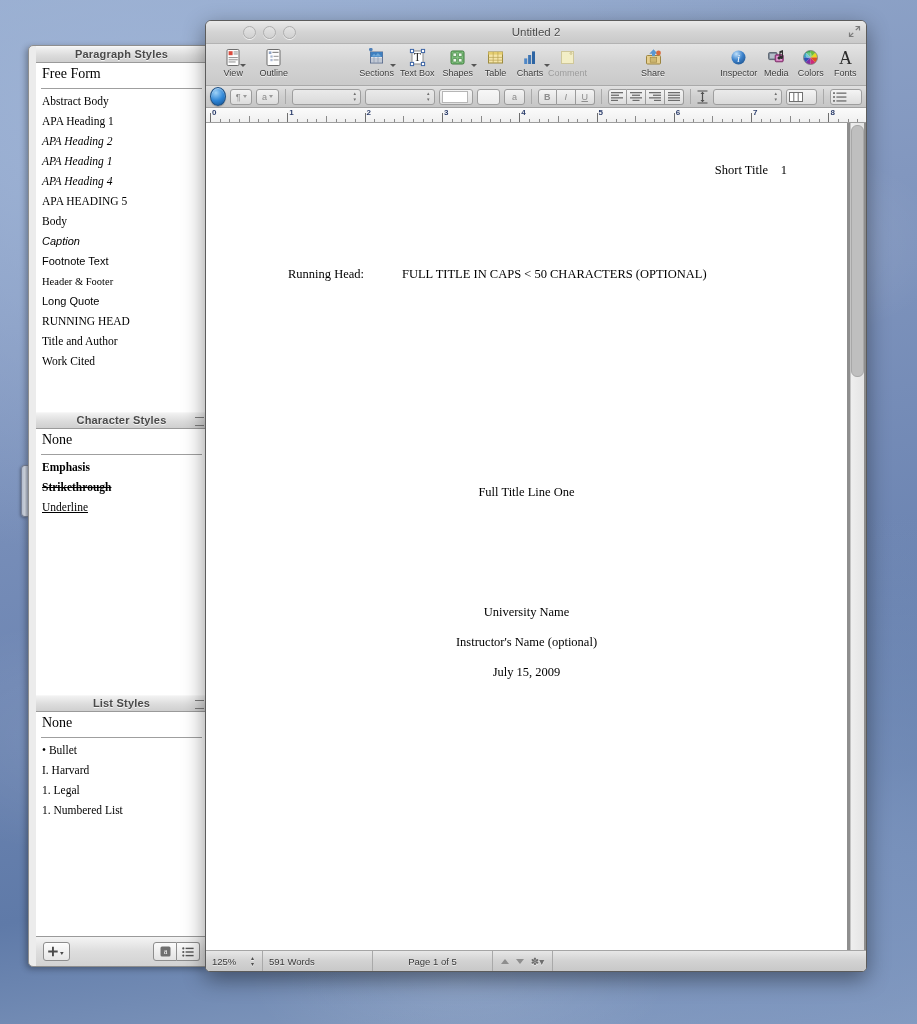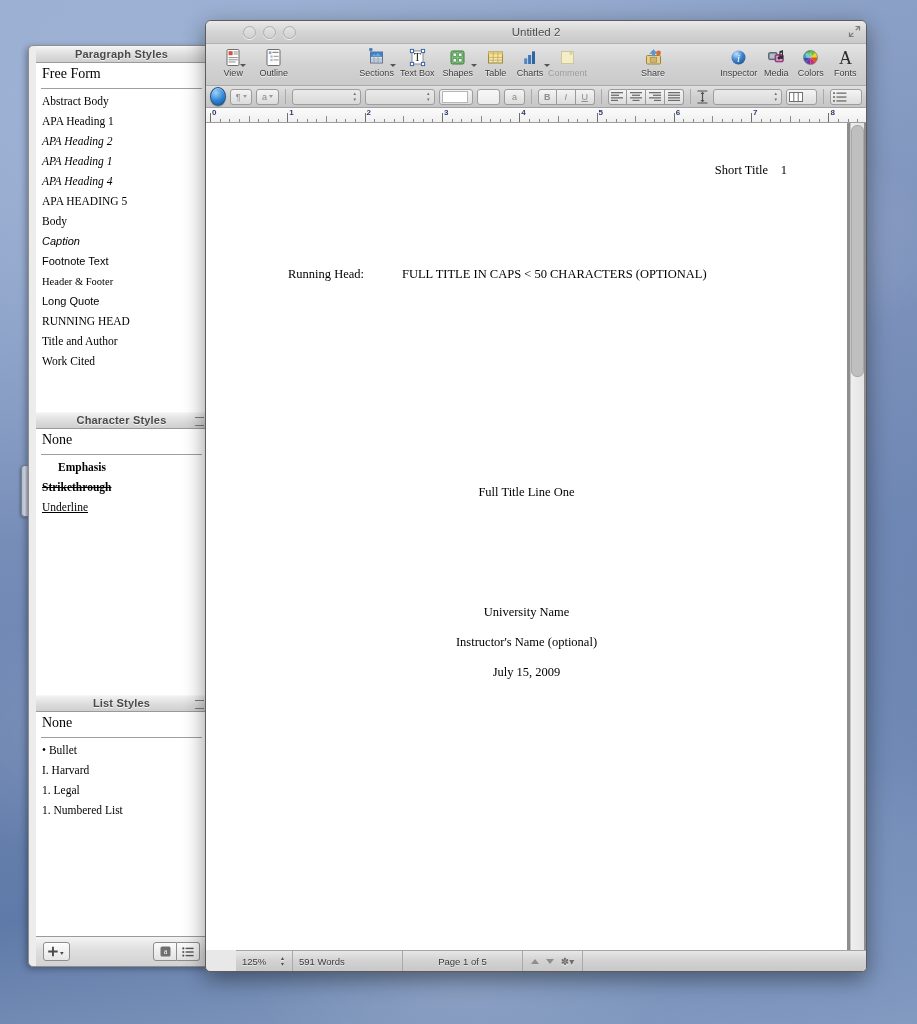--- a/index.html
+++ b/index.html
@@ -82,21 +82,21 @@
   }
   .style-list { padding: 0 0 4px 0; }
   .style-item {
     padding: 1px 6px 2px 6px;
     font-family: "Liberation Serif", serif;
     font-size: 11.5px; color: #000;
     line-height: 17px;
     white-space: nowrap; overflow: hidden;
   }
   .style-item.it { font-style: italic; }
-  .style-item.bd { font-weight: bold; margin-left: 16px; }
+  .style-item.bd { font-weight: bold; }
   .style-item.sans { font-family: "Liberation Sans", sans-serif; font-size: 11px;}
   .style-item.sm { font-size: 10.5px; }
   .style-item.strike { text-decoration: line-through; font-weight:bold;}
   .style-item.ul { text-decoration: underline; }
   .pane-scroll-edge{
     position:absolute; right:0; top:0; bottom:0; width:1px; background:#c9c9c9;
   }
   #paraPane { flex: 0 0 349px; }
   #charPane { flex: 0 0 266px; }
   #listPane { flex: 1 1 auto; }
@@ -323,21 +323,20 @@
     border-left:1px solid #c4c4c4;
   }
 
   .statusbar {
     height: 21px; flex: none;
     background: linear-gradient(180deg,#e7e7e7,#d2d2d2 50%,#c8c8c8);
     border-top: 1px solid #a5a5a5;
     display: flex; align-items: center;
     font-size: 9.5px; color: #3a3a3a;
     box-sizing: border-box;
-    margin-left: 30px;
   }
   .sb-cell {
     height: 100%;
     display: flex; align-items: center;
     border-right: 1px solid #a9a9a9;
     padding: 0 6px;
     box-sizing: border-box;
     text-shadow: 0 1px 0 rgba(255,255,255,.6);
   }
   .sb-zoom { width: 57px; justify-content: space-between; }

